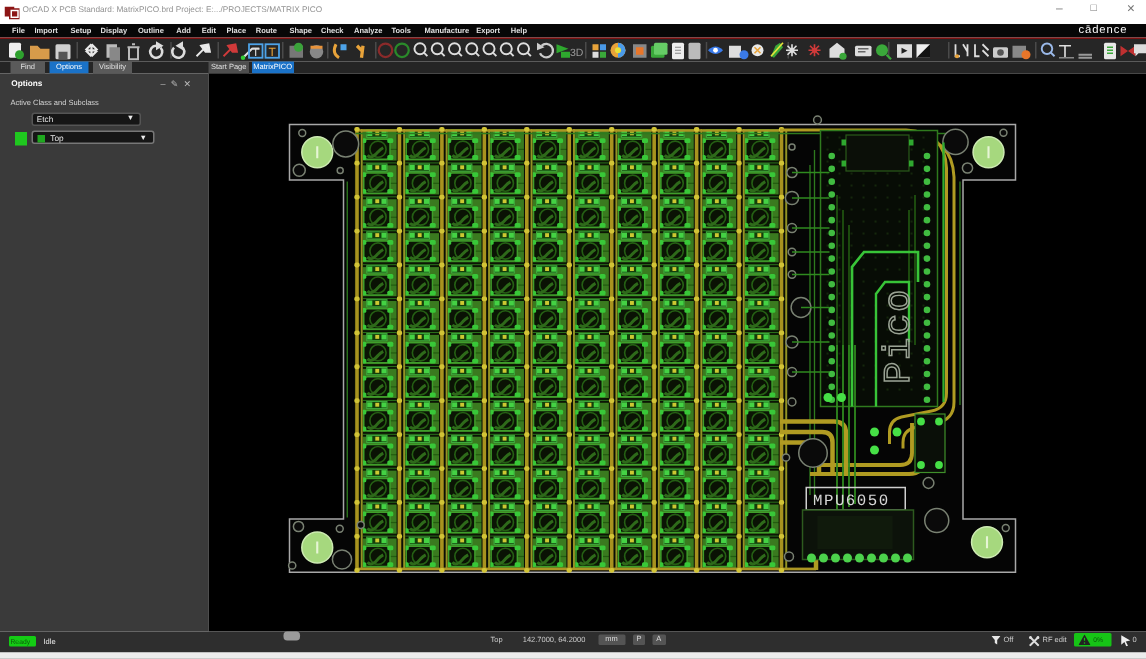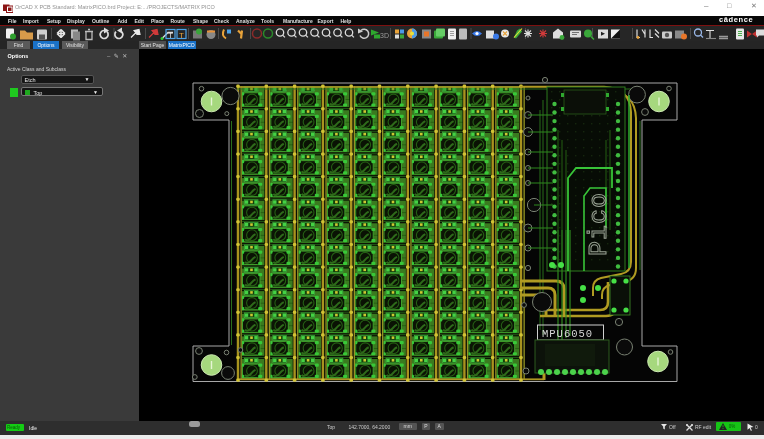--- a/index.html
+++ b/index.html
@@ -2,21 +2,21 @@
 <html><head>
 <meta charset="utf-8">
 <style>
   * { margin:0; padding:0; box-sizing:border-box; }
   html,body { width:764px; height:439px; overflow:hidden; font-family:"Liberation Sans", sans-serif; background:#fff; position:relative; }
   .abs { position:absolute; }
   #titlebar { left:0; top:0; width:764px; height:16px; background:#ffffff; }
   #titletext { left:15px; top:4px; font-size:5.5px; color:#929292; }
   #menubar { left:0; top:16px; width:764px; height:9px; background:#070707; }
   .menuitem { position:absolute; top:17.5px; font-size:5px; font-weight:bold; color:#e0e0e0; }
-  #cadence { left:719px; top:15px; color:#fff; font-size:7.5px; font-weight:bold; letter-spacing:0.6px; font-stretch:condensed;}
+  #cadence { left:719px; top:15px; color:#fff; font-size:7.5px; font-weight:normal; letter-spacing:0.6px; font-stretch:condensed;}
   #redline { left:0; top:24.5px; width:764px; height:1.5px; background:#7d1010; }
   #toolbar { left:0; top:26px; width:764px; height:14.5px; background:#262626; }
   #tabstrip { left:0; top:40.5px; width:764px; height:8.5px; background:#252525; }
   .ltab { position:absolute; top:40.5px; height:8.5px; font-size:5px; color:#e0e0e0; text-align:center; line-height:9px; background:#5a5a5a; }
   .ltab.active { background:#1a72c8; color:#fff; }
   #panel { left:0; top:49px; width:139px; height:372px; background:#3a3a3a; }
   #canvas { left:139px; top:49px; width:625px; height:372px; background:#000; }
   #statusbar { left:0; top:421px; width:764px; height:13.5px; background:#2e2e2e; }
   #bottomstrip { left:0; top:434.5px; width:764px; height:4.5px; background:#ececec; }
   .st { position:absolute; font-size:5.5px; color:#cdcdcd; }

